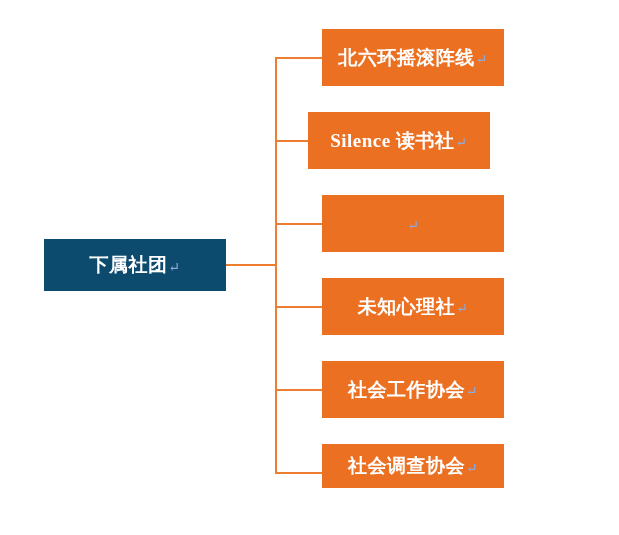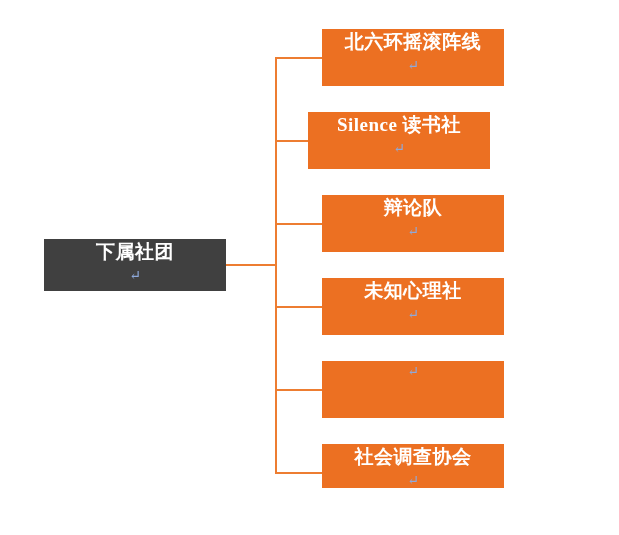--- a/index.html
+++ b/index.html
@@ -17,31 +17,30 @@
     position: relative;
     width: 619px;
     height: 535px;
   }
 
   
   .node {
     position: absolute;
     display: flex;
     align-items: center;
-    justify-content: flex-start;
+    justify-content: center;
     box-sizing: border-box;
     color: #ffffff;
     font-size: 19px;
     font-weight: bold;
     letter-spacing: 0.5px;
     white-space: nowrap;
-    flex-direction: column;
   }
   .node-root {
-    background: #404040;
+    background: #0c4a6e;
   }
   .node-child {
     background: #ec7022;
   }
   .node-label {
     display: inline-block;
   }
   .pilcrow {
     color: #8ea9db;
     font-size: 14px;
@@ -88,30 +87,30 @@
     <span class="node-label">北六环摇滚阵线</span>
       <span class="pilcrow">↵</span>
   </div>
 
   <div class="node node-child" style="left:308px; top:112px; width:182px; height:57px;">
     <span class="node-label">Silence 读书社</span>
       <span class="pilcrow">↵</span>
   </div>
 
   <div class="node node-child" style="left:322px; top:195px; width:182px; height:57px;">
-    <span class="node-label">辩论队</span>
       <span class="pilcrow">↵</span>
   </div>
 
   <div class="node node-child" style="left:322px; top:278px; width:182px; height:57px;">
     <span class="node-label">未知心理社</span>
       <span class="pilcrow">↵</span>
   </div>
 
   <div class="node node-child" style="left:322px; top:361px; width:182px; height:57px;">
+    <span class="node-label">社会工作协会</span>
       <span class="pilcrow">↵</span>
   </div>
 
   <div class="node node-child" style="left:322px; top:444px; width:182px; height:44px;">
     <span class="node-label">社会调查协会</span>
       <span class="pilcrow">↵</span>
   </div>
 
 </div>
 

